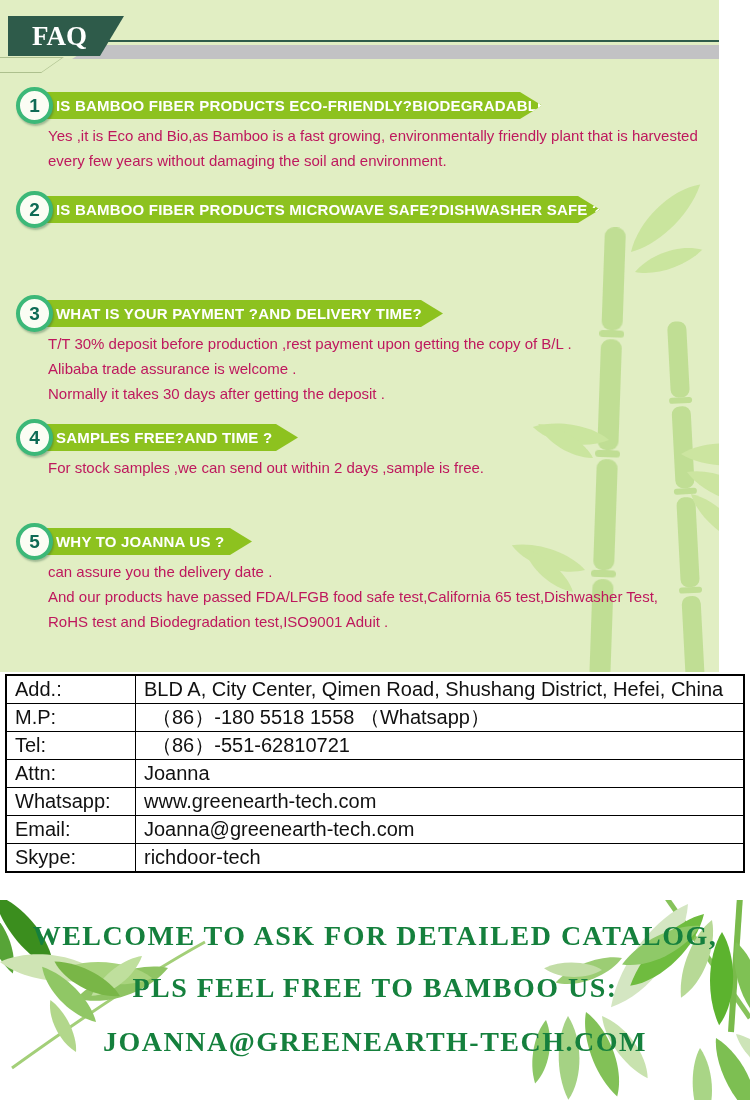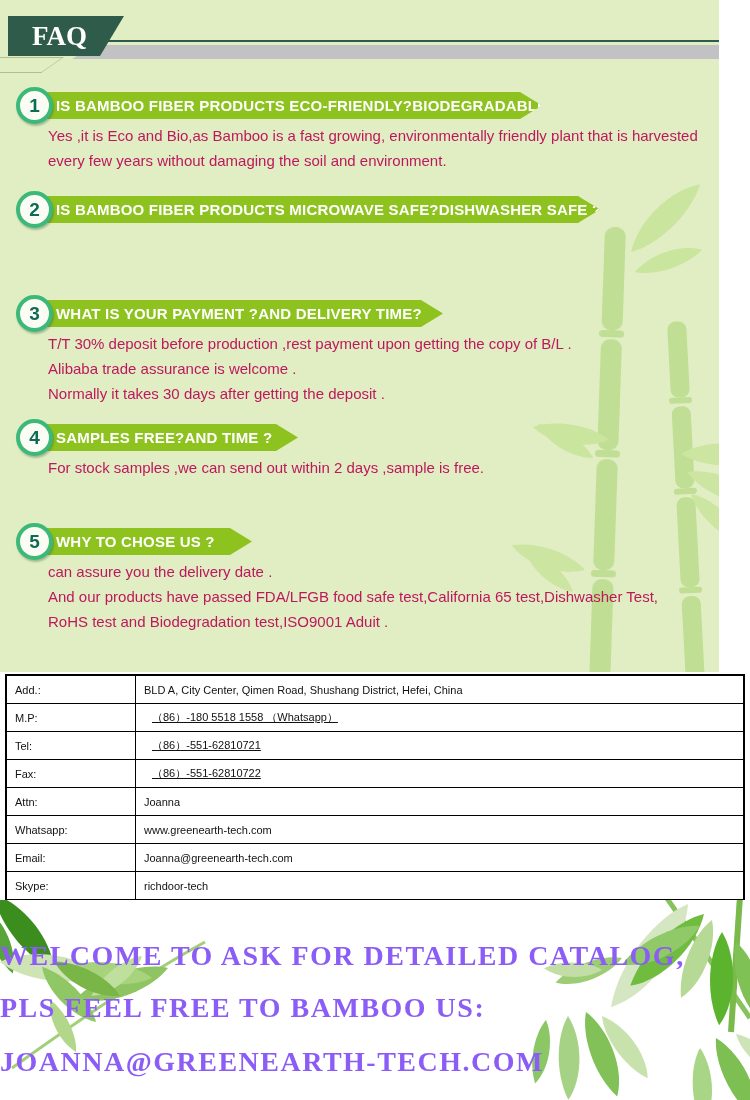--- a/index.html
+++ b/index.html
@@ -52,34 +52,34 @@
   .item-5 .q-banner{width:222px}
   .answers{margin-top:4px;padding-left:32px;color:#be185d;font-size:15px;font-weight:normal;}
   .answer-line{line-height:25px;white-space:nowrap;}
   
   .contact-section{position:absolute;top:672px;left:0;width:750px;height:228px;background:#ffffff;}
   .contact-table{
     position:absolute;left:5px;top:2px;width:740px;border-collapse:collapse;
     border:2px solid #000;background:#fff;table-layout:fixed;
   }
   .contact-table td{
-    border:1px solid #000;height:27px;font-size:11px;color:#111;
+    border:1px solid #000;height:27px;font-size:20px;color:#111;
     padding:0 8px;white-space:nowrap;overflow:hidden;
   }
   .contact-table td.label{width:112px;}
-  .contact-table tr.indent td.value{padding-left:16px;text-decoration:underline;}
+  .contact-table tr.indent td.value{padding-left:16px;}
   
   .footer{
     position:absolute;top:900px;left:0;width:750px;height:200px;background:#ffffff;overflow:hidden;
     font-family:"Liberation Serif",serif;
   }
   .footer-leaves{position:absolute;left:0;top:0;pointer-events:none;}
   .footer-line{
-    position:absolute;left:0;width:750px;
-    color:#8b5cf6;font-weight:bold;font-size:28px;letter-spacing:1.5px;white-space:nowrap;margin-top:20px;
+    position:absolute;left:0;width:750px;text-align:center;
+    color:#15803d;font-weight:bold;font-size:28px;letter-spacing:1.5px;white-space:nowrap;
   }
   .footer-line-1{top:20px}.footer-line-2{top:72px}.footer-line-3{top:126px}
 </style>
 </head>
 <body>
 
 <section class="faq-section">
 
   <svg class="bamboo-bg" width="230" height="500" viewBox="0 0 230 500" aria-hidden="true">
     <defs>
@@ -175,21 +175,21 @@
     <div class="answers">
       <div class="answer-line">For stock samples ,we can send out within 2 days ,sample is free.</div>
     </div>
   </div>
 
   <div class="faq-item item-5">
     <div class="q-circle">
       <span>5</span>
     </div>
     <div class="q-banner">
-      <span>WHY TO CHOSE US ?</span>
+      <span>WHY TO JOANNA US ?</span>
     </div>
     <div class="answers">
       <div class="answer-line">can assure you the delivery date .</div>
       <div class="answer-line">And our products have passed FDA/LFGB food safe test,California 65 test,Dishwasher Test,</div>
       <div class="answer-line">RoHS test and Biodegradation test,ISO9001 Aduit .</div>
     </div>
   </div>
 </section>
 
 <section class="contact-section">
@@ -199,24 +199,20 @@
         <td class="label">Add.:</td>
         <td class="value">BLD A, City Center, Qimen Road, Shushang District, Hefei, China</td>
       </tr>
       <tr class="indent">
         <td class="label">M.P:</td>
         <td class="value">（86）-180 5518 1558 （Whatsapp）</td>
       </tr>
       <tr class="indent">
         <td class="label">Tel:</td>
         <td class="value">（86）-551-62810721</td>
-      </tr>
-      <tr class="indent">
-        <td class="label">Fax:</td>
-        <td class="value">（86）-551-62810722</td>
       </tr>
       <tr>
         <td class="label">Attn:</td>
         <td class="value">Joanna</td>
       </tr>
       <tr>
         <td class="label">Whatsapp:</td>
         <td class="value">www.greenearth-tech.com</td>
       </tr>
       <tr>

